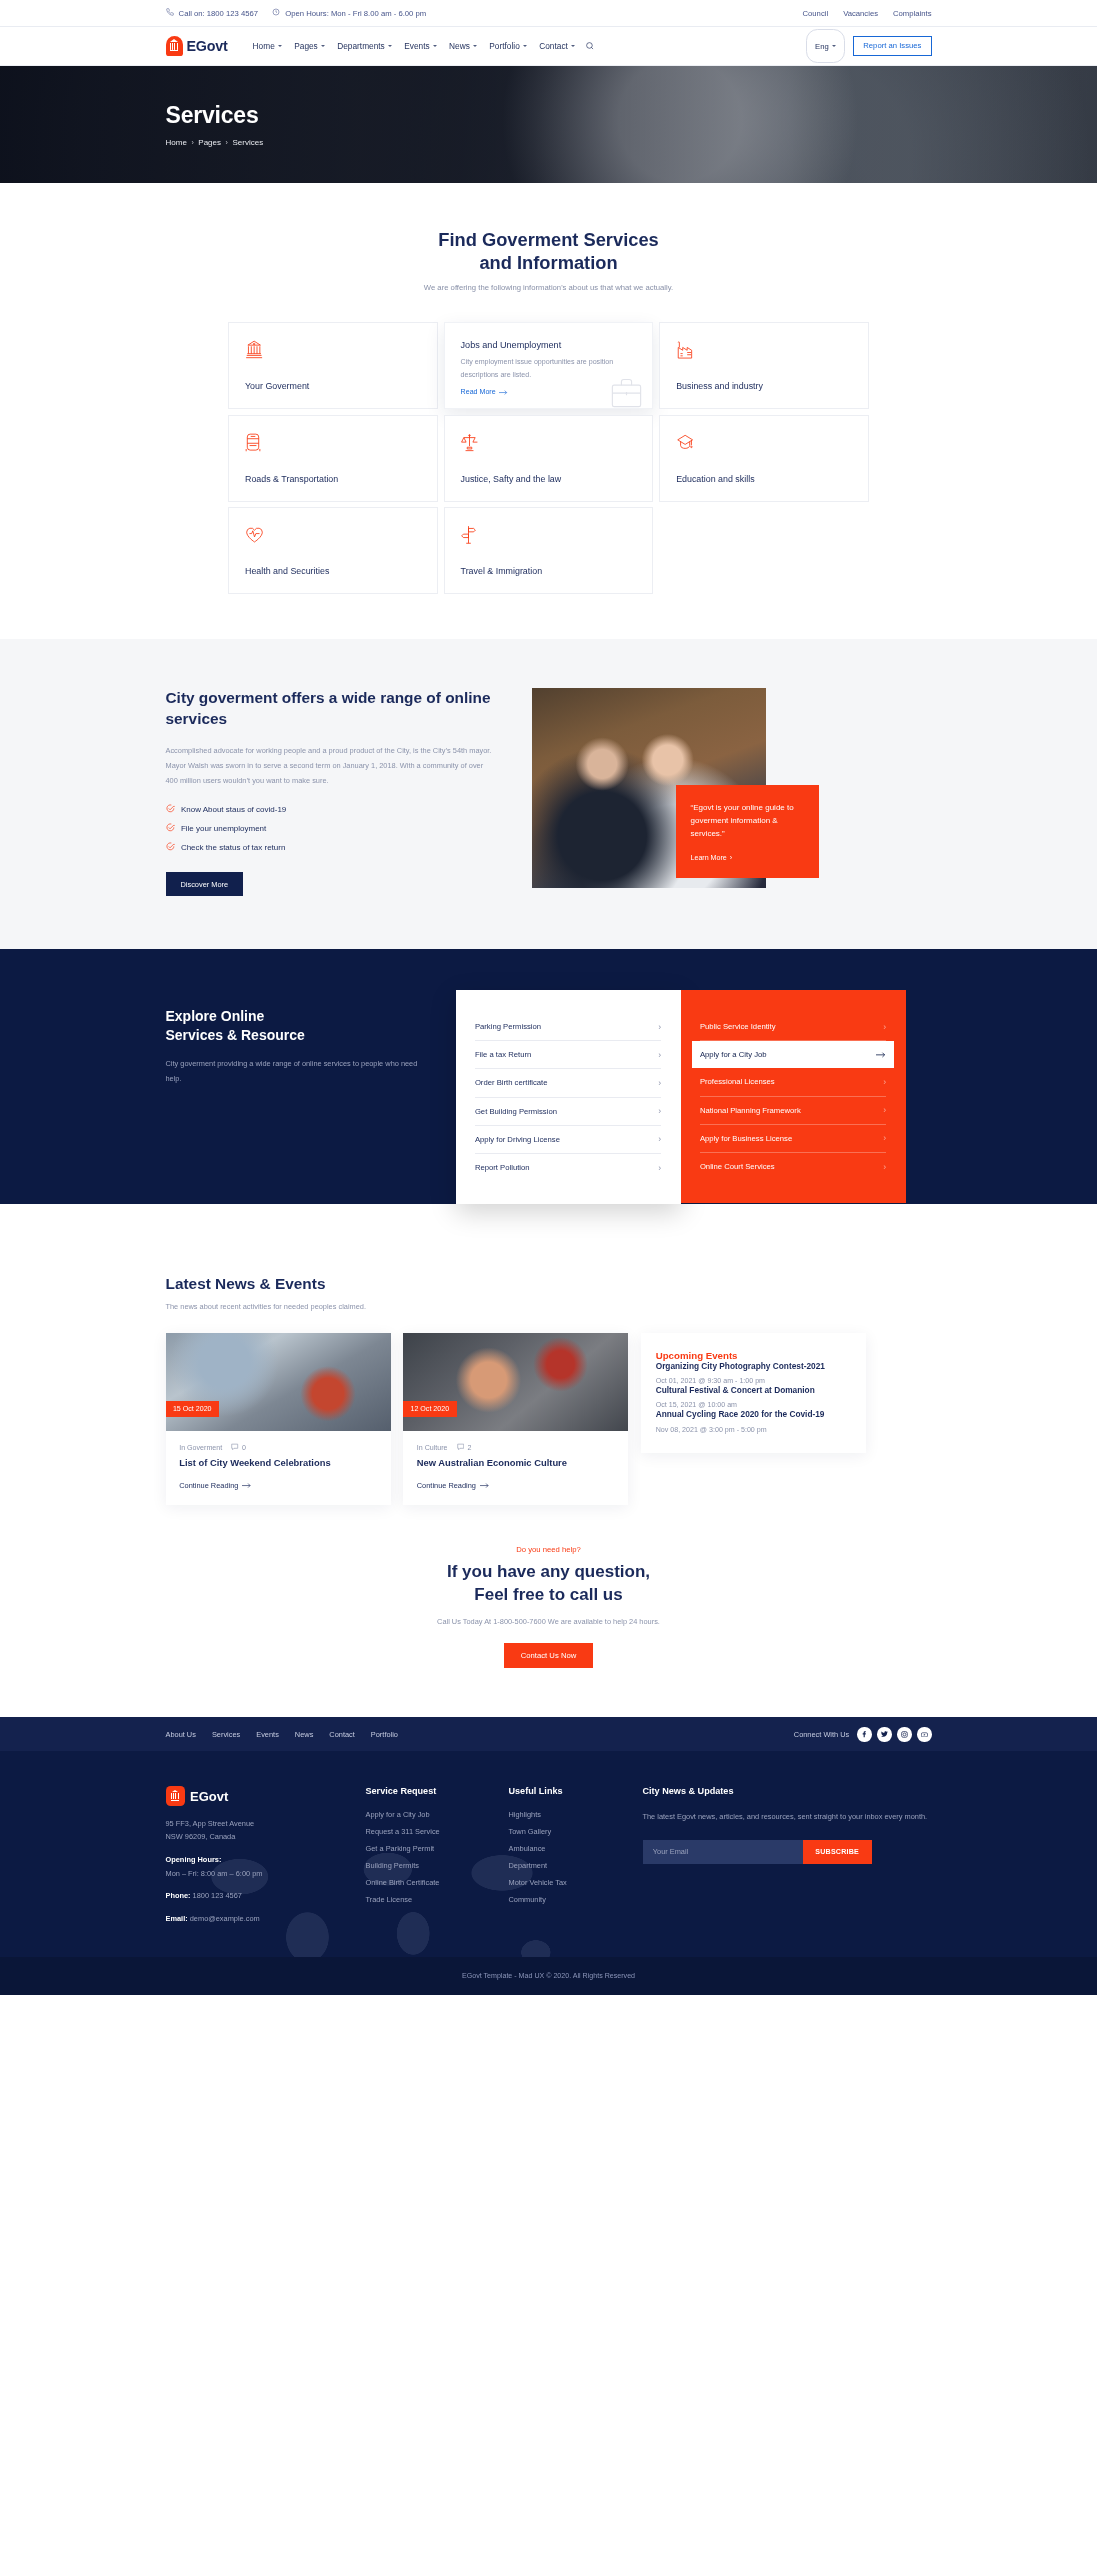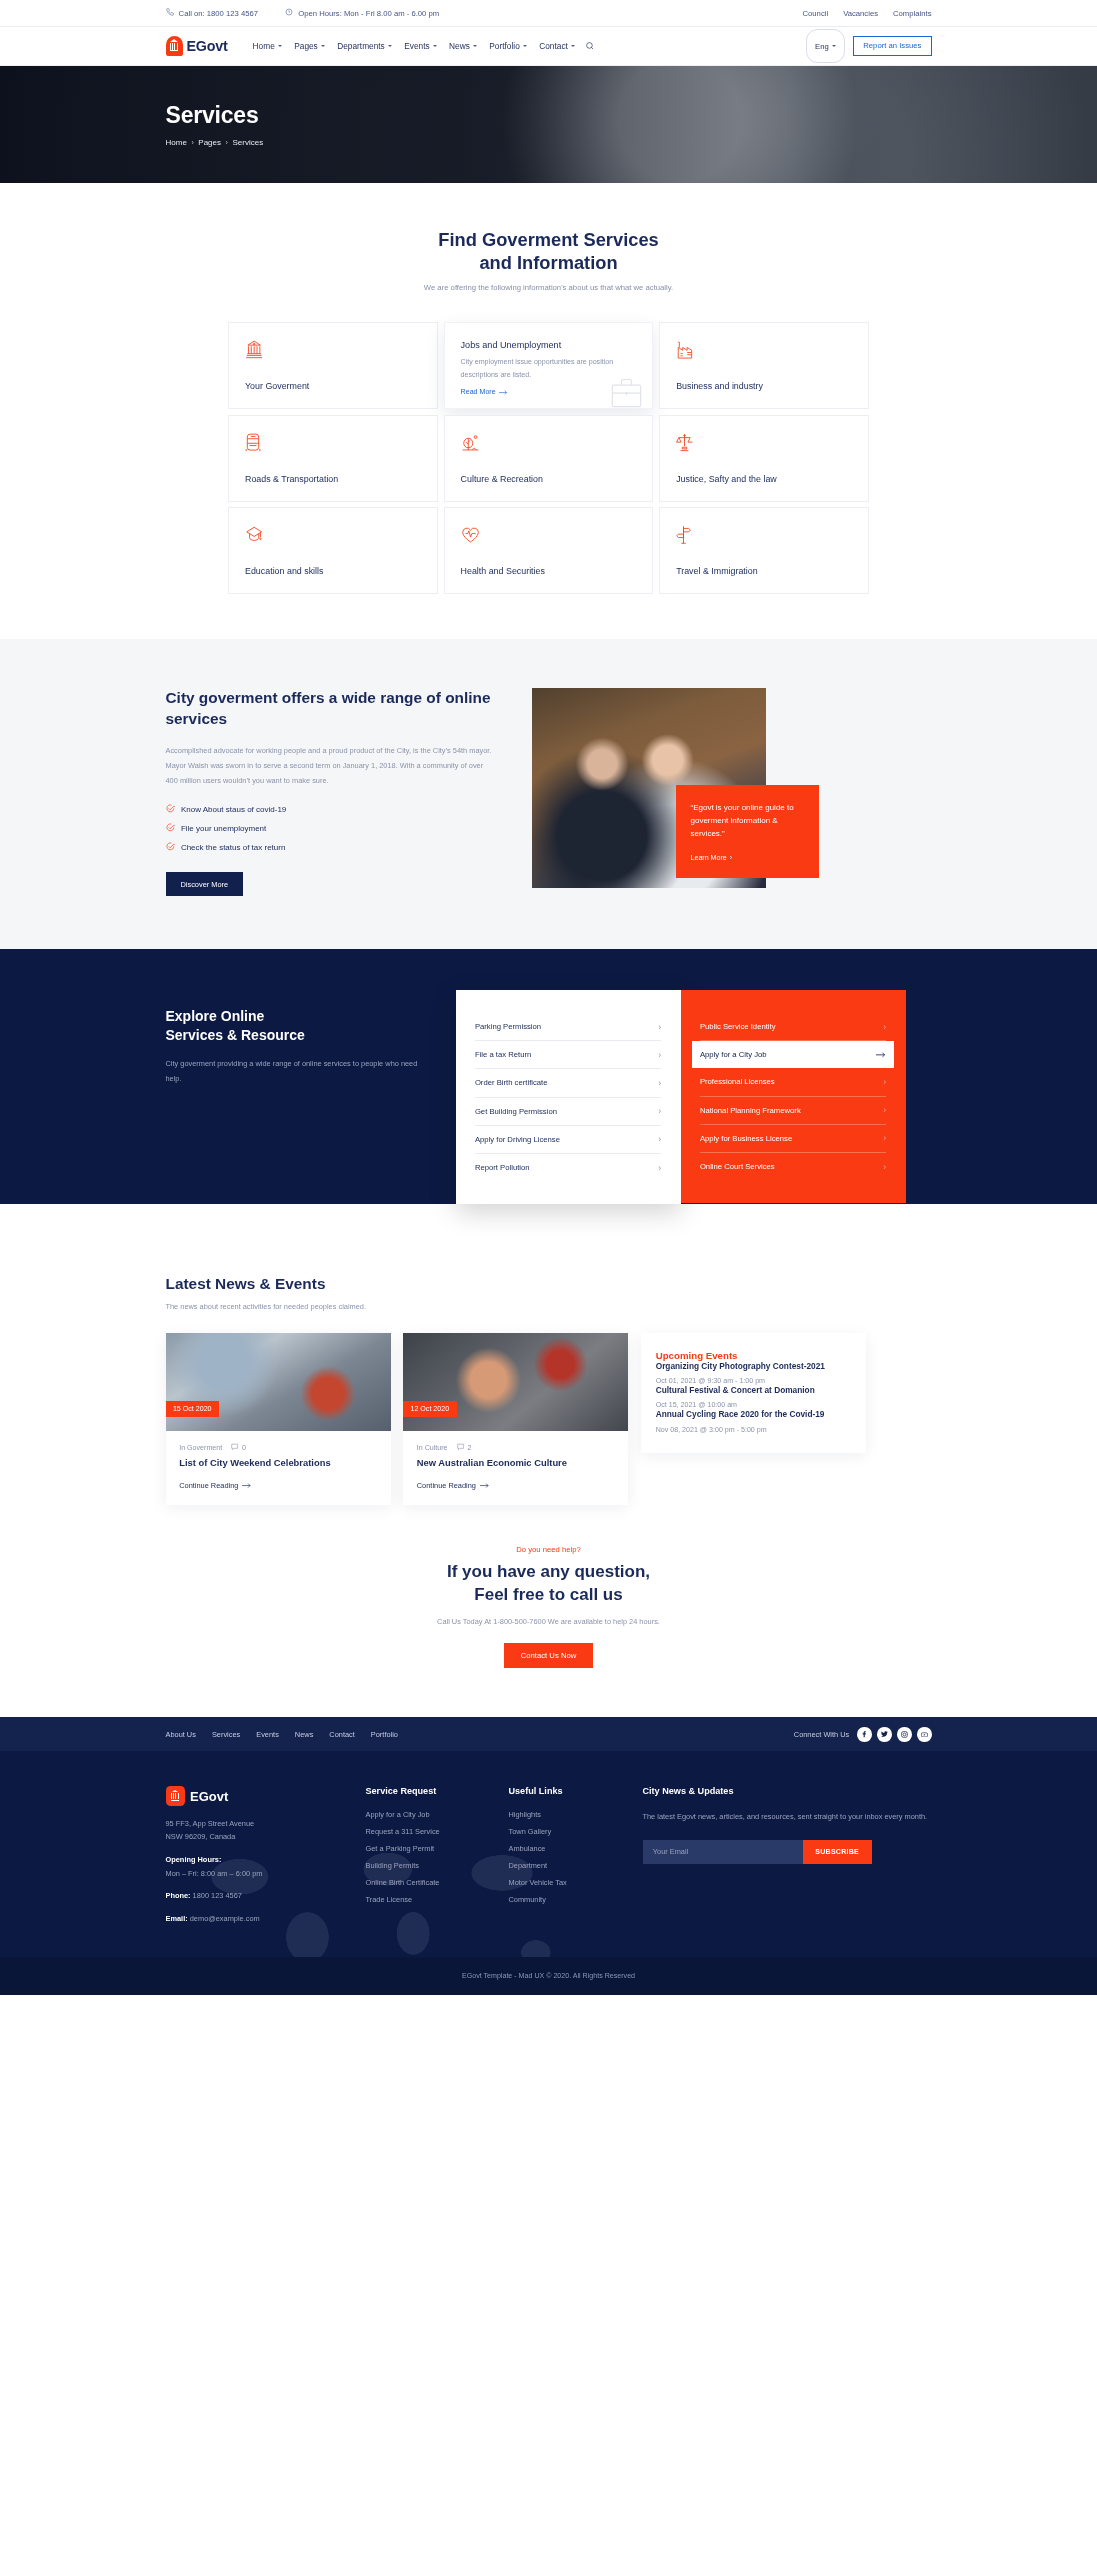--- a/index.html
+++ b/index.html
@@ -5,21 +5,21 @@
 <style>
   *{box-sizing:border-box;margin:0;padding:0}
   html,body{width:1097px;background:#ffffff;font-family:"Liberation Sans",sans-serif;color:#1b2a5b;}
   body{-webkit-font-smoothing:antialiased;}
   .wrap{width:766px;margin:0 auto;}
   a{text-decoration:none;color:inherit;}
 
   
   .topbar{height:27px;border-bottom:0.6px solid #e9ecf2;display:flex;align-items:center;}
   .topbar .wrap{display:flex;align-items:center;width:766px;}
-  .tb-left{display:flex;align-items:center;gap:27px;}
+  .tb-left{display:flex;align-items:center;gap:14px;}
   .tb-item{display:flex;align-items:center;gap:5.1px;font-size:7.7px;color:#46548a;}
   .tb-item svg{flex:none;}
   .tb-right{margin-left:auto;display:flex;align-items:center;gap:15px;}
   .tb-right a{font-size:7.7px;color:#46548a;}
 
   
   .nav{height:39px;display:flex;align-items:center;border-bottom:0.6px solid #eef0f5;}
   .nav .wrap{display:flex;align-items:center;}
   .brand{display:flex;align-items:center;gap:4px;}
   .brand-mark{width:17px;height:19.4px;background:#f93a13;border-radius:8.6px 8.6px 2.9px 2.9px;position:relative;display:flex;align-items:center;justify-content:center;}
@@ -349,31 +349,20 @@
     <a class="card">
       <span class="ic">
         <svg width="16" height="19.4" viewBox="0 0 28 34" fill="none" stroke="#f93a13" stroke-width="1.5">
             <rect x="4" y="2" width="20" height="28" rx="5"></rect>
             <path d="M4 10h20M4 18h20M8 22h12M2 28v4M26 28v4M10 6h8"></path>
           </svg>
       </span>
       <span class="t">Roads &amp; Transportation</span>
     </a>
 
-    <a class="card">
-      <span class="ic">
-        <svg width="19" height="19.4" viewBox="0 0 34 34" fill="none" stroke="#f93a13" stroke-width="1.5">
-            <path d="M13 26c-5 0-8-3.5-8-8s3-9 8-9 8 4.5 8 9-3 8-8 8z"></path>
-            <path d="M13 9v21M13 16l4-4M13 20l-4-4"></path>
-            <circle cx="26" cy="7" r="2.5"></circle>
-            <path d="M20 30c2-4 5-4 7 0M3 30h28"></path>
-          </svg>
-      </span>
-      <span class="t">Culture &amp; Recreation</span>
-    </a>
 
     <a class="card">
       <span class="ic">
         <svg width="17" height="19.4" viewBox="0 0 30 34" fill="none" stroke="#f93a13" stroke-width="1.5">
             <path d="M15 3v20M5 8h20M15 5.5a1.3 1.3 0 1 0 0-2.6 1.3 1.3 0 0 0 0 2.6z"></path>
             <path d="M5 8l-4 8h8zM25 8l-4 8h8"></path>
             <path d="M11 25h8v3h-8zM8 31h14"></path>
           </svg>
       </span>
       <span class="t">Justice, Safty and the law</span>

